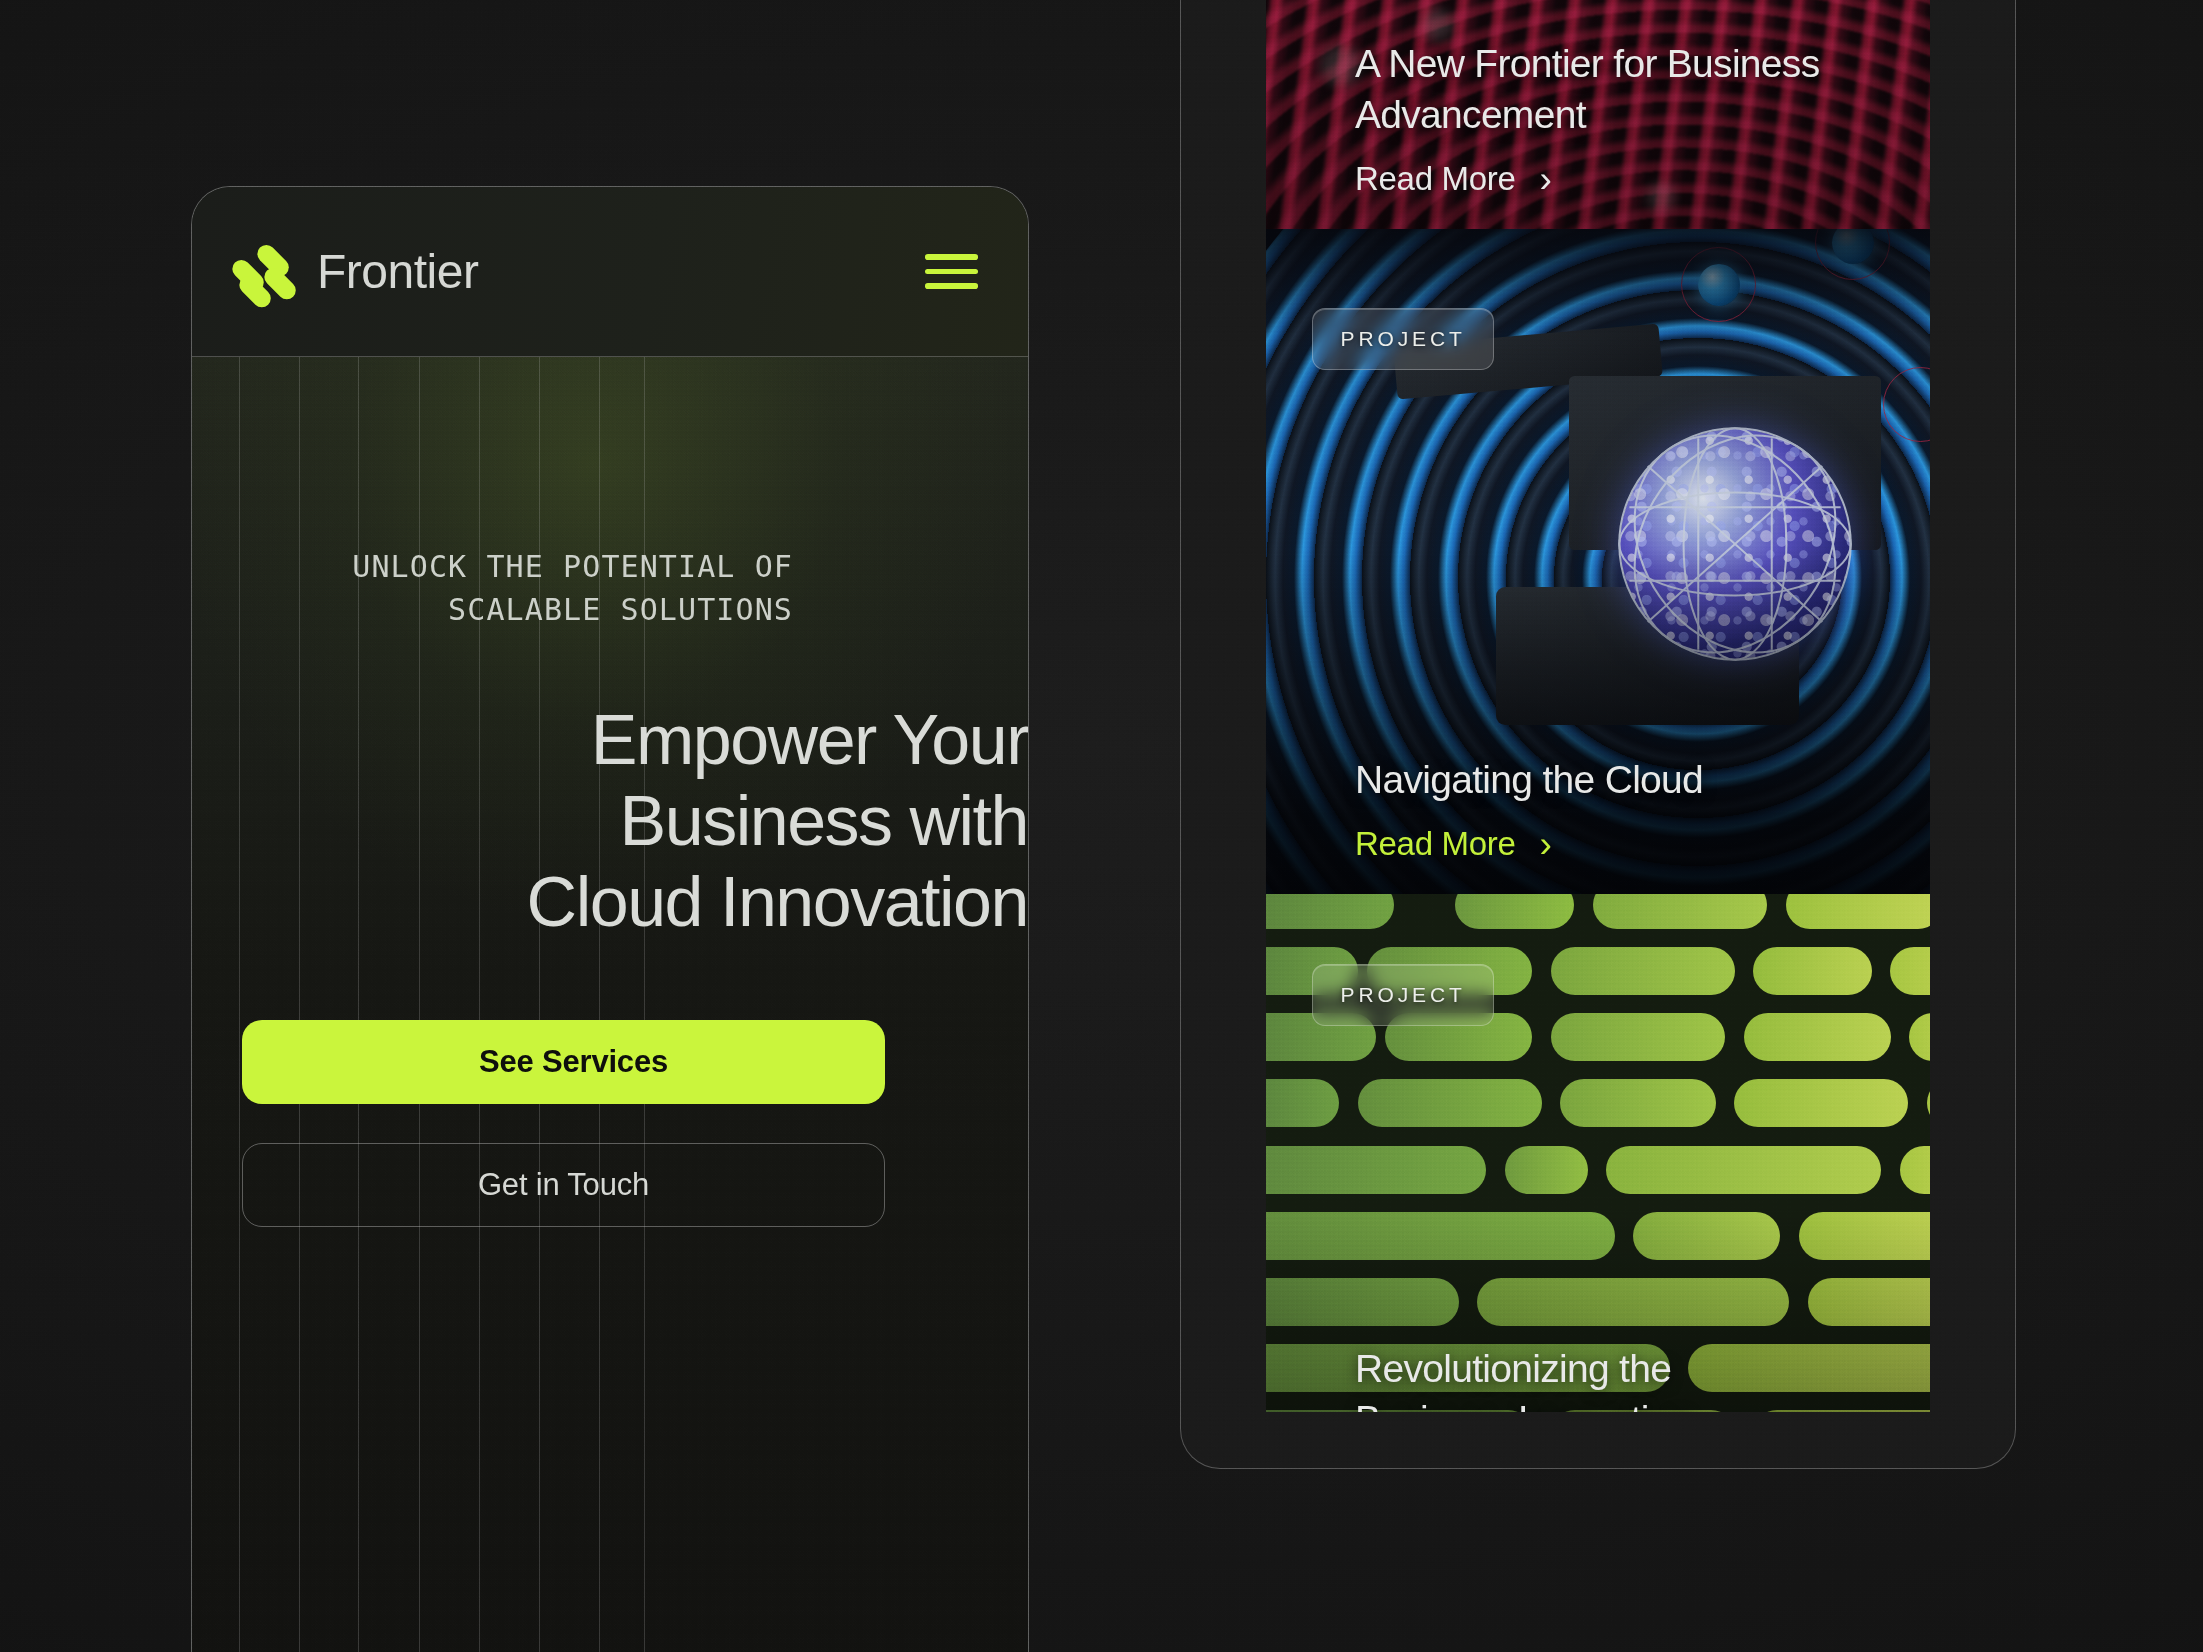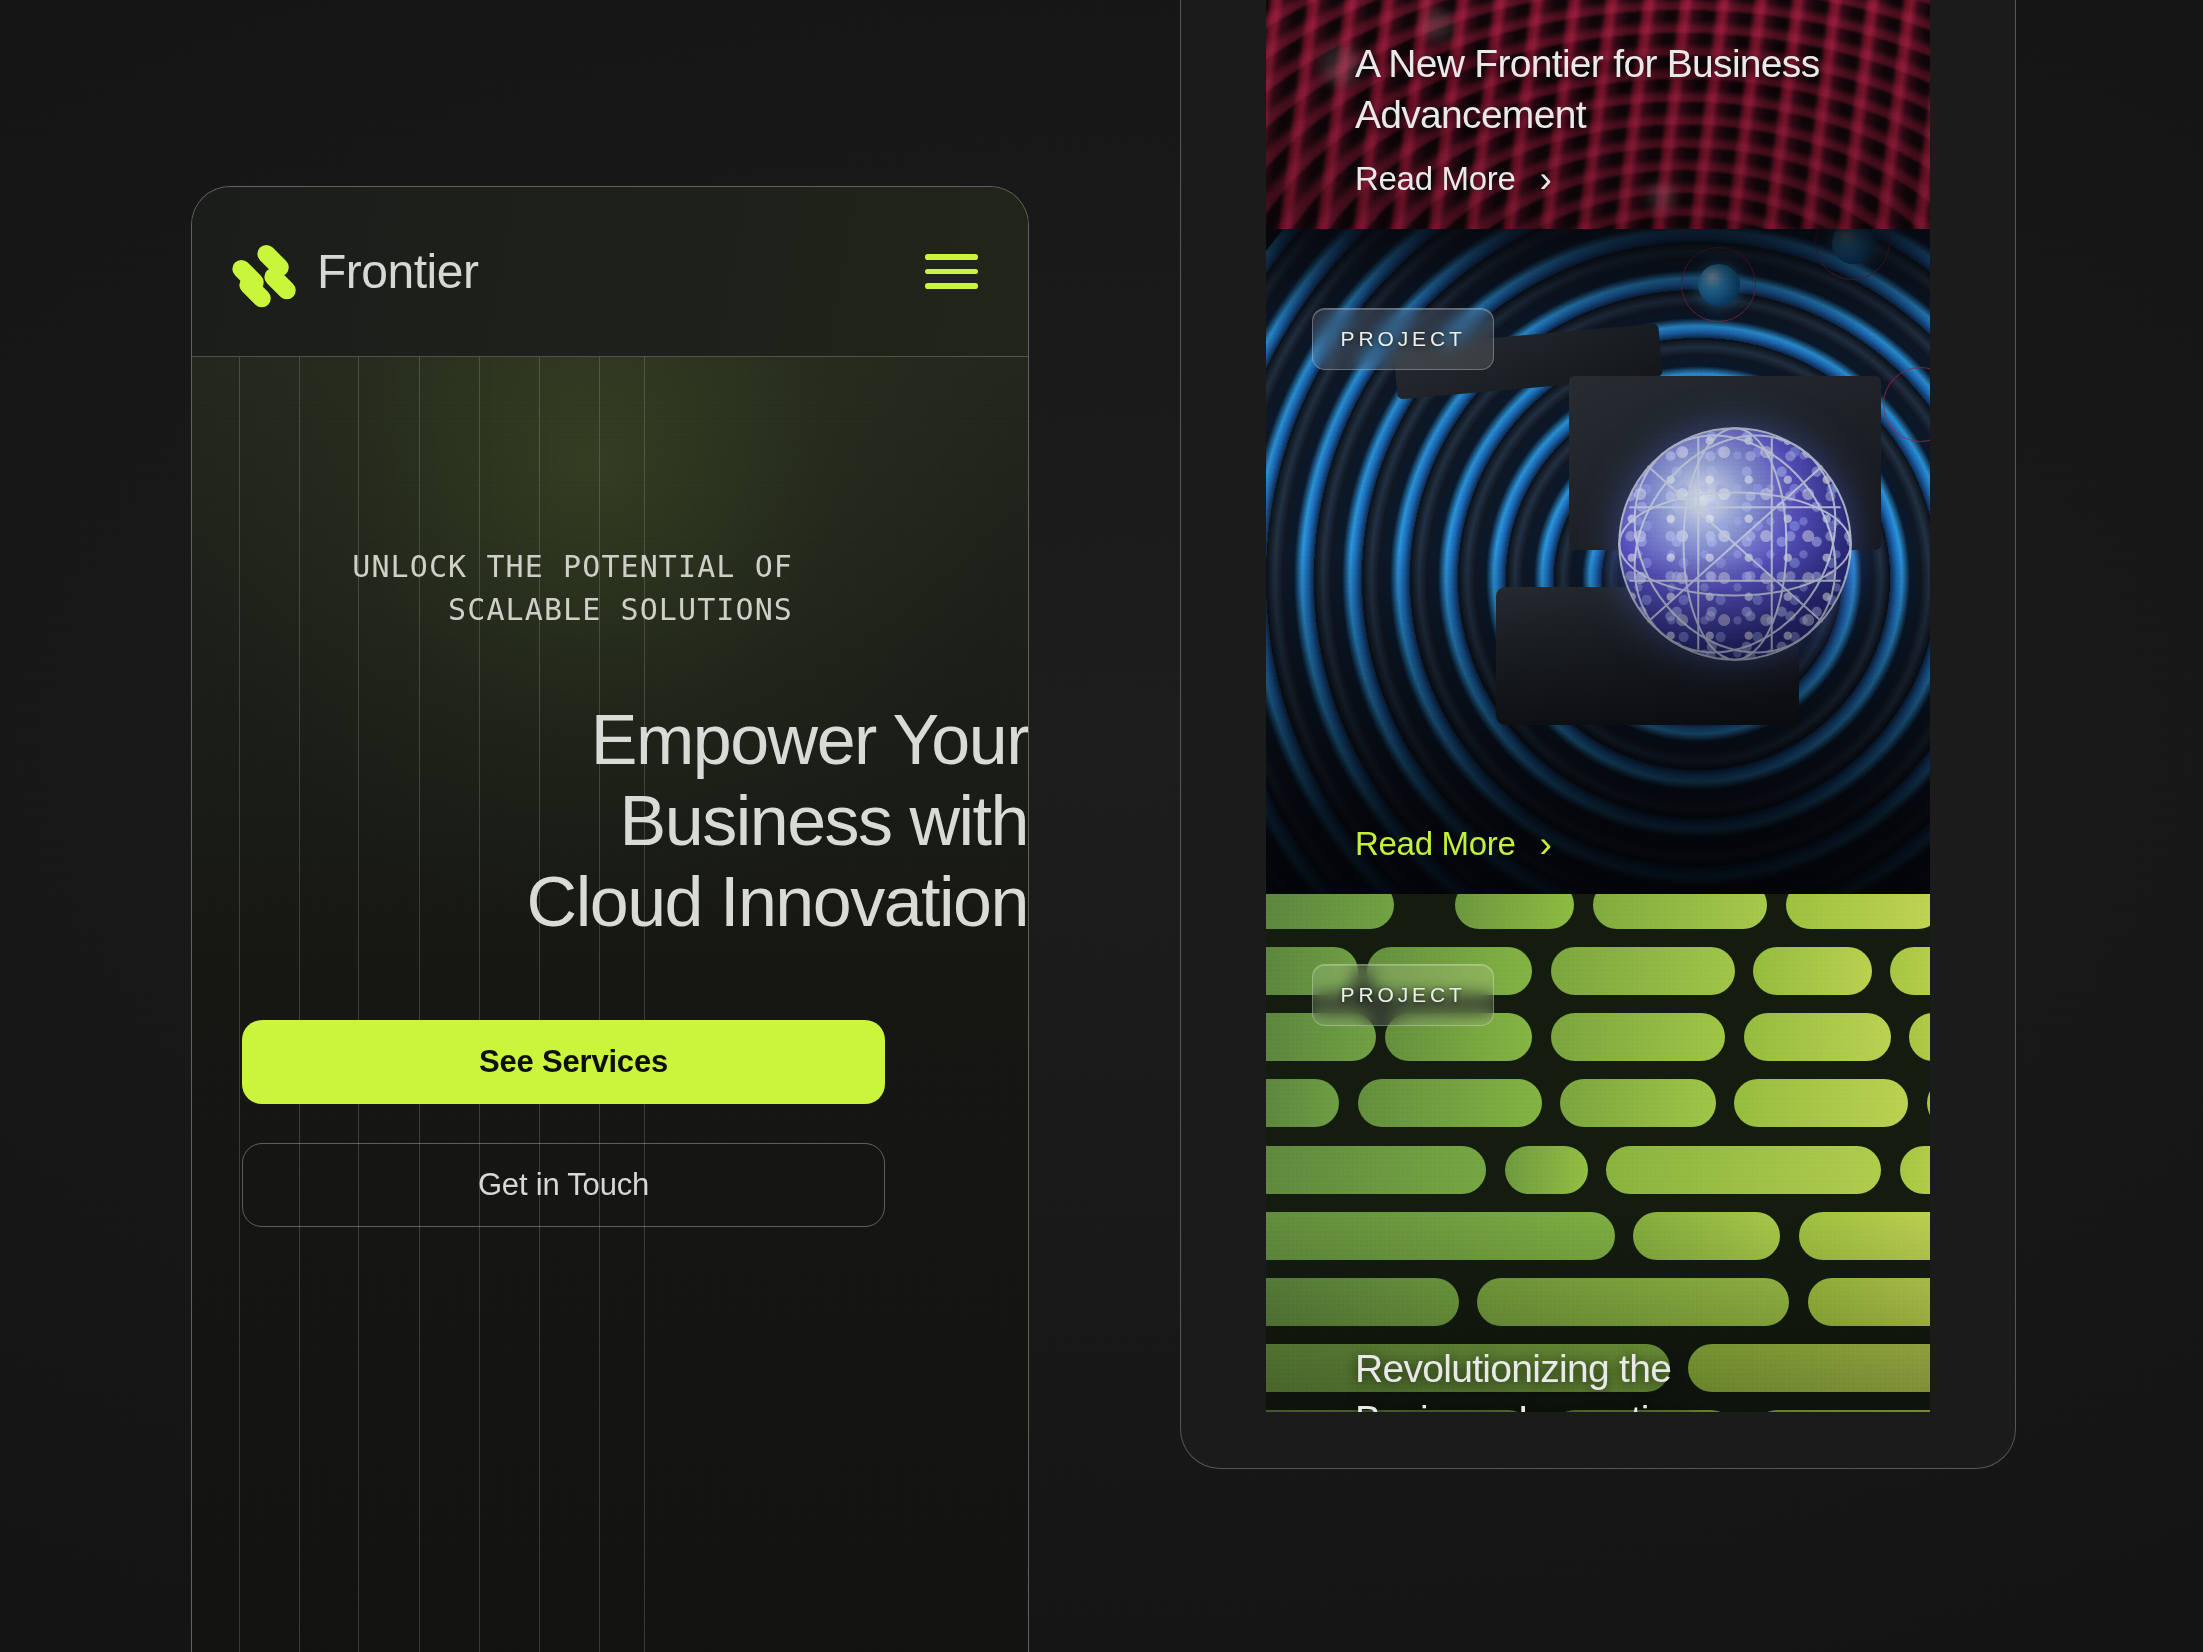--- a/index.html
+++ b/index.html
@@ -405,20 +405,21 @@
           <div class="orb-ring" style="left:415px;top:18.4px;"></div>
           <div class="orb" style="left:566px;top:-7.3px;"></div>
           <div class="orb-ring" style="left:549px;top:-24px;"></div>
           <div class="orb-ring" style="left:617px;top:138px;"></div>
 
           <div class="spiral-mask"></div>
 
           <div class="badge" style="top:79px">PROJECT</div>
 
           <div class="card-overlay">
+            <div class="card-title">Navigating the Cloud</div>
             <div class="read-more lime">
               <span>Read More</span>
               <span class="chev">›</span>
             </div>
           </div>
         </div>
 
         <div class="card card-green">
           <div class="circuit-bg"></div>
           <div class="circuit" id="circuit">

